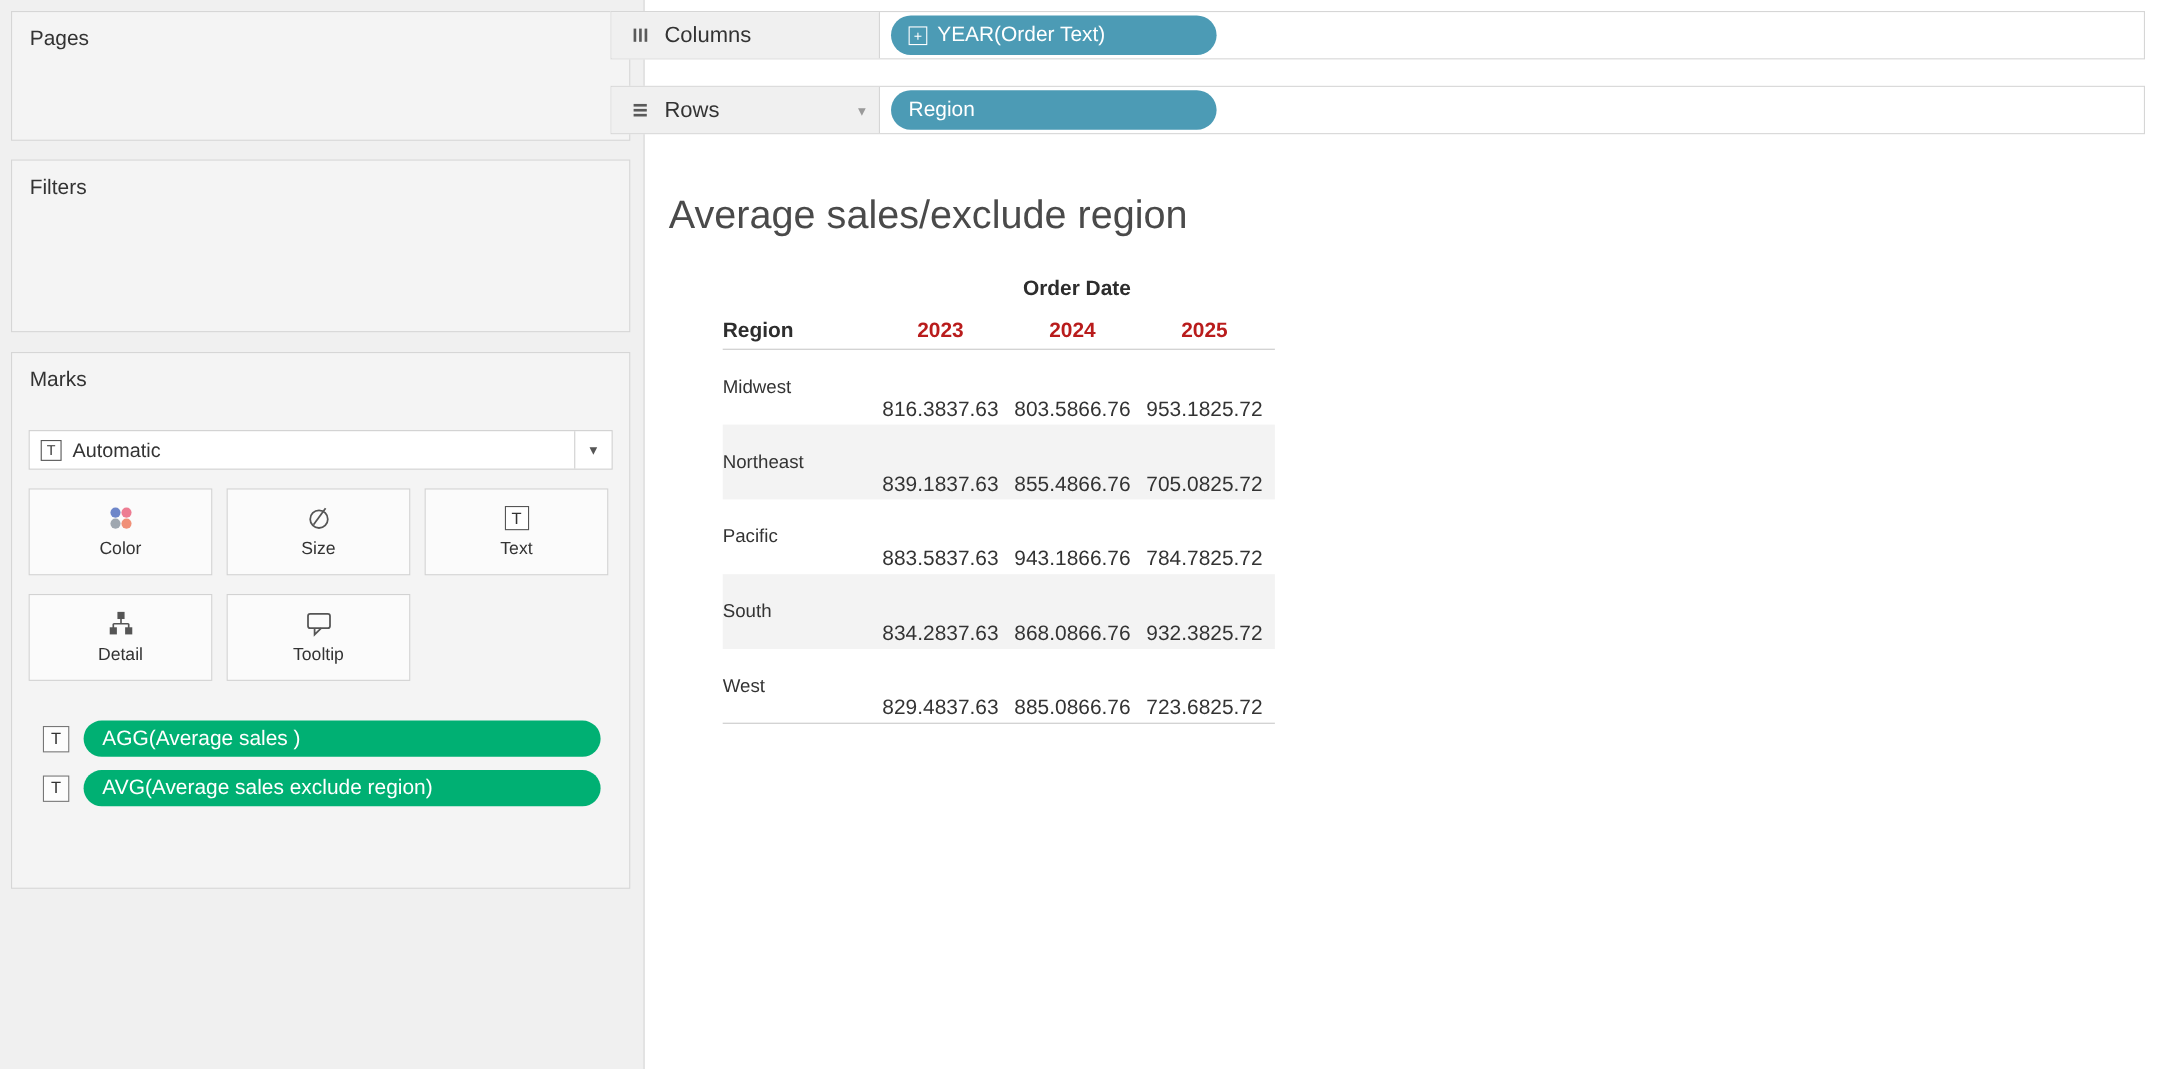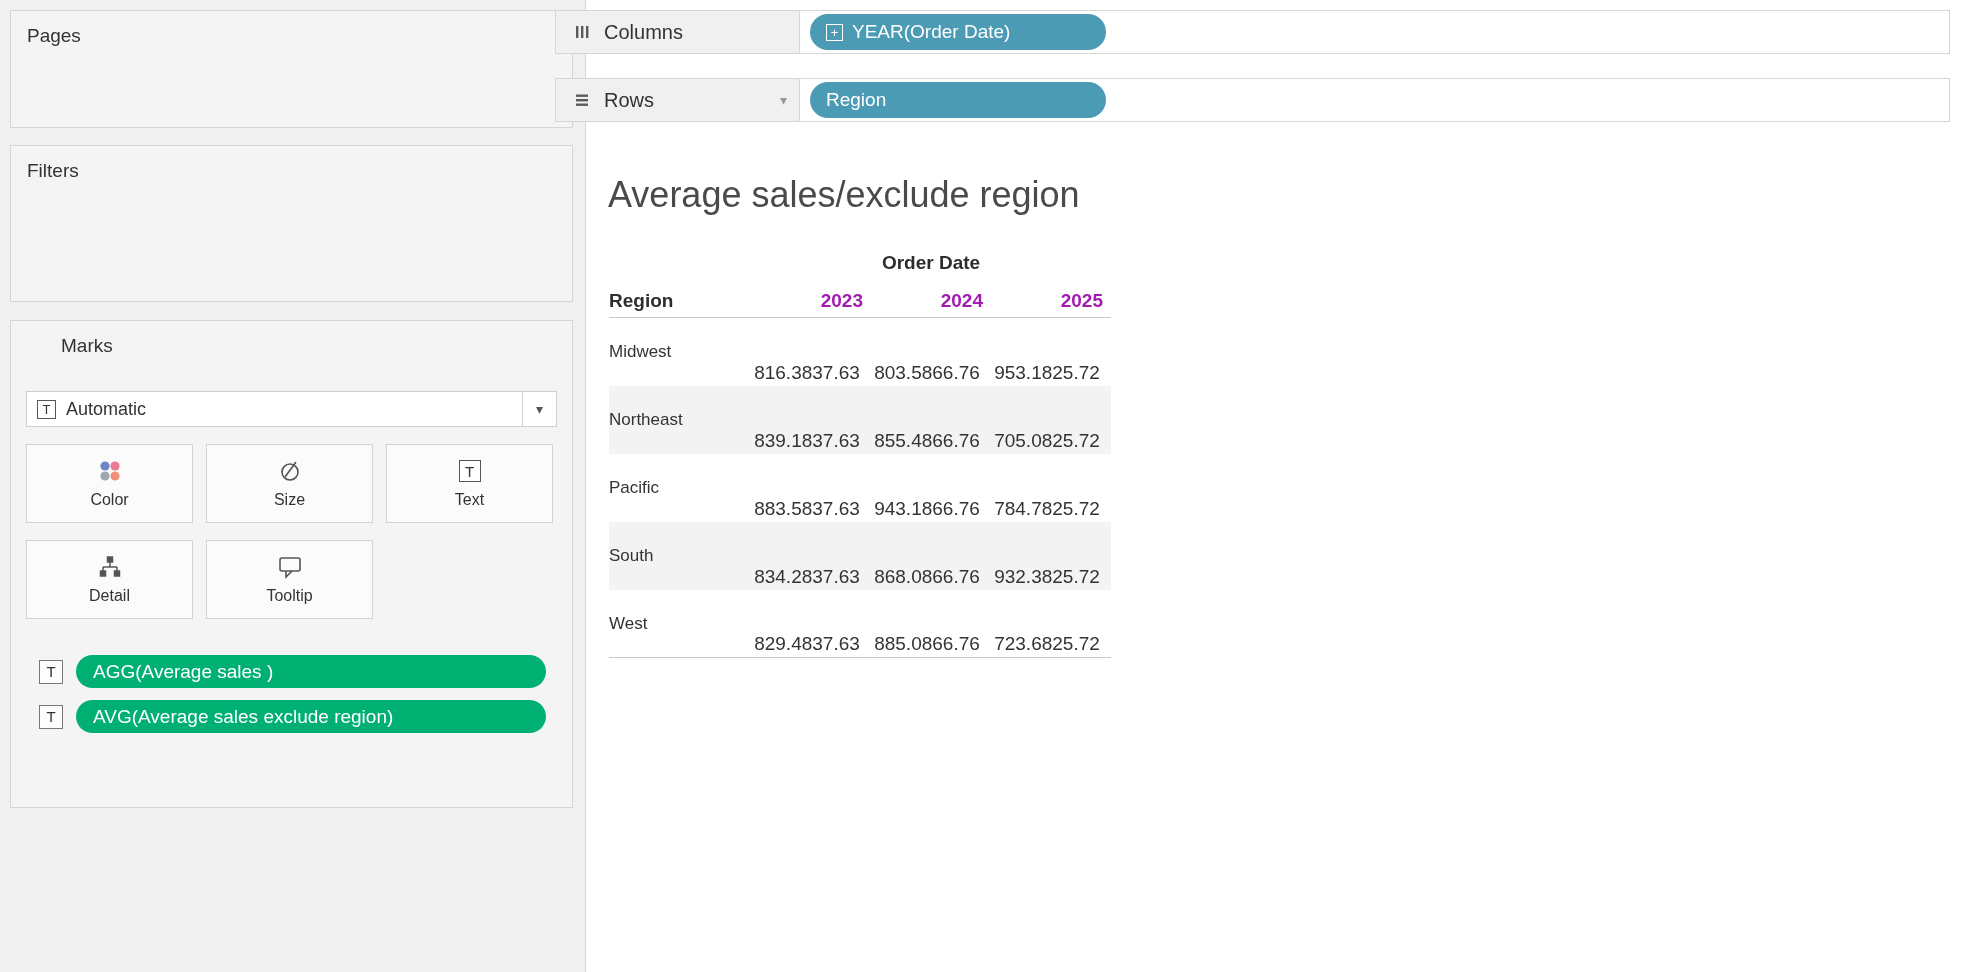--- a/index.html
+++ b/index.html
@@ -13,21 +13,21 @@
   .app{position:relative; width:1982px; height:972px;}
 
   
   .left-col{position:absolute; left:0; top:0; width:586px; height:972px;
     background:var(--panel_bg); border-right:1px solid var(--border);}
   .card{position:absolute; left:10px; width:563px; background:var(--card_bg);
     border:1px solid var(--border);}
   .card-title{font-size:19px; color:var(--text); padding:14px 16px; display:block;}
   .card-pages{top:10px; height:118px;}
   .card-filters{top:145px; height:157px;}
-  .card-marks{top:320px; height:488px;padding-left:34px;}
+  .card-marks{top:320px; height:488px;}
 
   .mark-dropdown{position:absolute; left:15px; top:70px; width:531px; height:36px;
     background:#fff; border:1px solid #cfcfcf; display:flex; align-items:center;}
   .tbox{width:19px; height:19px; border:1px solid #555; display:flex; align-items:center;
     justify-content:center; font-size:13px; color:#333; margin:0 10px; background:#fff; flex:0 0 auto;}
   .mark-dropdown .dd-label{font-size:18px; color:var(--text);}
   .dd-arrow-seg{margin-left:auto; width:34px; height:100%; border-left:1px solid #cfcfcf;
     display:flex; align-items:center; justify-content:center; color:#555; font-size:14px;}
 
   .marks-btn-row{position:absolute; left:15px; display:flex; gap:13px;}
@@ -57,26 +57,26 @@
     align-items:center; padding:0 16px;}
   .expand-box{width:17px; height:17px; border:1.5px solid #fff; display:flex;
     align-items:center; justify-content:center; font-size:13px; line-height:1;
     margin-right:9px; flex:0 0 auto;}
 
   
   .canvas{position:absolute; left:587px; top:140px; width:1395px; height:832px; background:#fff;padding-left:24px;}
   .view-title{position:absolute; left:21px; top:34px; font-size:36px; color:var(--title_text);}
 
   .ttable{position:absolute; left:22px; top:108px;}
-  .t-grid-row{display:grid; grid-template-columns:142px 120px 120px 120px;}
+  .t-grid-row{display:grid; grid-template-columns:142px 120px 120px 120px;margin-left:48px;}
   .t-group-row{height:30px; align-items:center;}
   .t-group-header{grid-column:2 / 5; text-align:center; font-weight:bold; font-size:19px; color:#2d2d2d;}
   .t-header-row{height:40px; align-items:end; border-bottom:1px solid #c9c9c9; padding-bottom:5px;}
   .t-region-h{font-weight:bold; font-size:19px; color:#2d2d2d;}
-  .t-year{font-weight:bold; font-size:19px; color:#a21caf; text-align:right; padding-right:8px;}
+  .t-year{font-weight:bold; font-size:19px; color:#b91c1c; text-align:center; padding-right:8px;}
   .t-row{height:68px;}
   .t-row.banded{background:var(--band);}
   .t-row.last{border-bottom:1px solid #c9c9c9;}
   .t-region{display:flex; align-items:center; font-size:17px; color:var(--text);}
   .t-cell{display:flex; flex-direction:row; justify-content:center; align-items:flex-end;
     padding-right:8px; font-size:19px; line-height:27px; color:var(--text);}
 
   .top-fragment{position:absolute; left:145px; top:0; width:62px; height:3px; background:#dcdcdc;}
   svg{display:block;}
 </style>
@@ -177,21 +177,21 @@
         <svg width="20" height="20" viewBox="0 0 20 20">
           <rect x="4" y="4" width="2.4" height="12" fill="#5a5a5a"></rect>
           <rect x="9" y="4" width="2.4" height="12" fill="#5a5a5a"></rect>
           <rect x="14" y="4" width="2.4" height="12" fill="#5a5a5a"></rect>
         </svg>
       </span>
       <span class="sl-text">Columns</span>
     </div>
     <div class="blue-pill">
       <span class="expand-box">+</span>
-      <span>YEAR(Order Date)</span>
+      <span>YEAR(Order Text)</span>
     </div>
   </div>
 
   <div class="shelf shelf-rows">
     <div class="shelf-label">
       <span>
         <svg width="20" height="20" viewBox="0 0 20 20">
           <rect x="4" y="4.5" width="12" height="2.4" fill="#5a5a5a"></rect>
           <rect x="4" y="9" width="12" height="2.4" fill="#5a5a5a"></rect>
           <rect x="4" y="13.5" width="12" height="2.4" fill="#5a5a5a"></rect>

